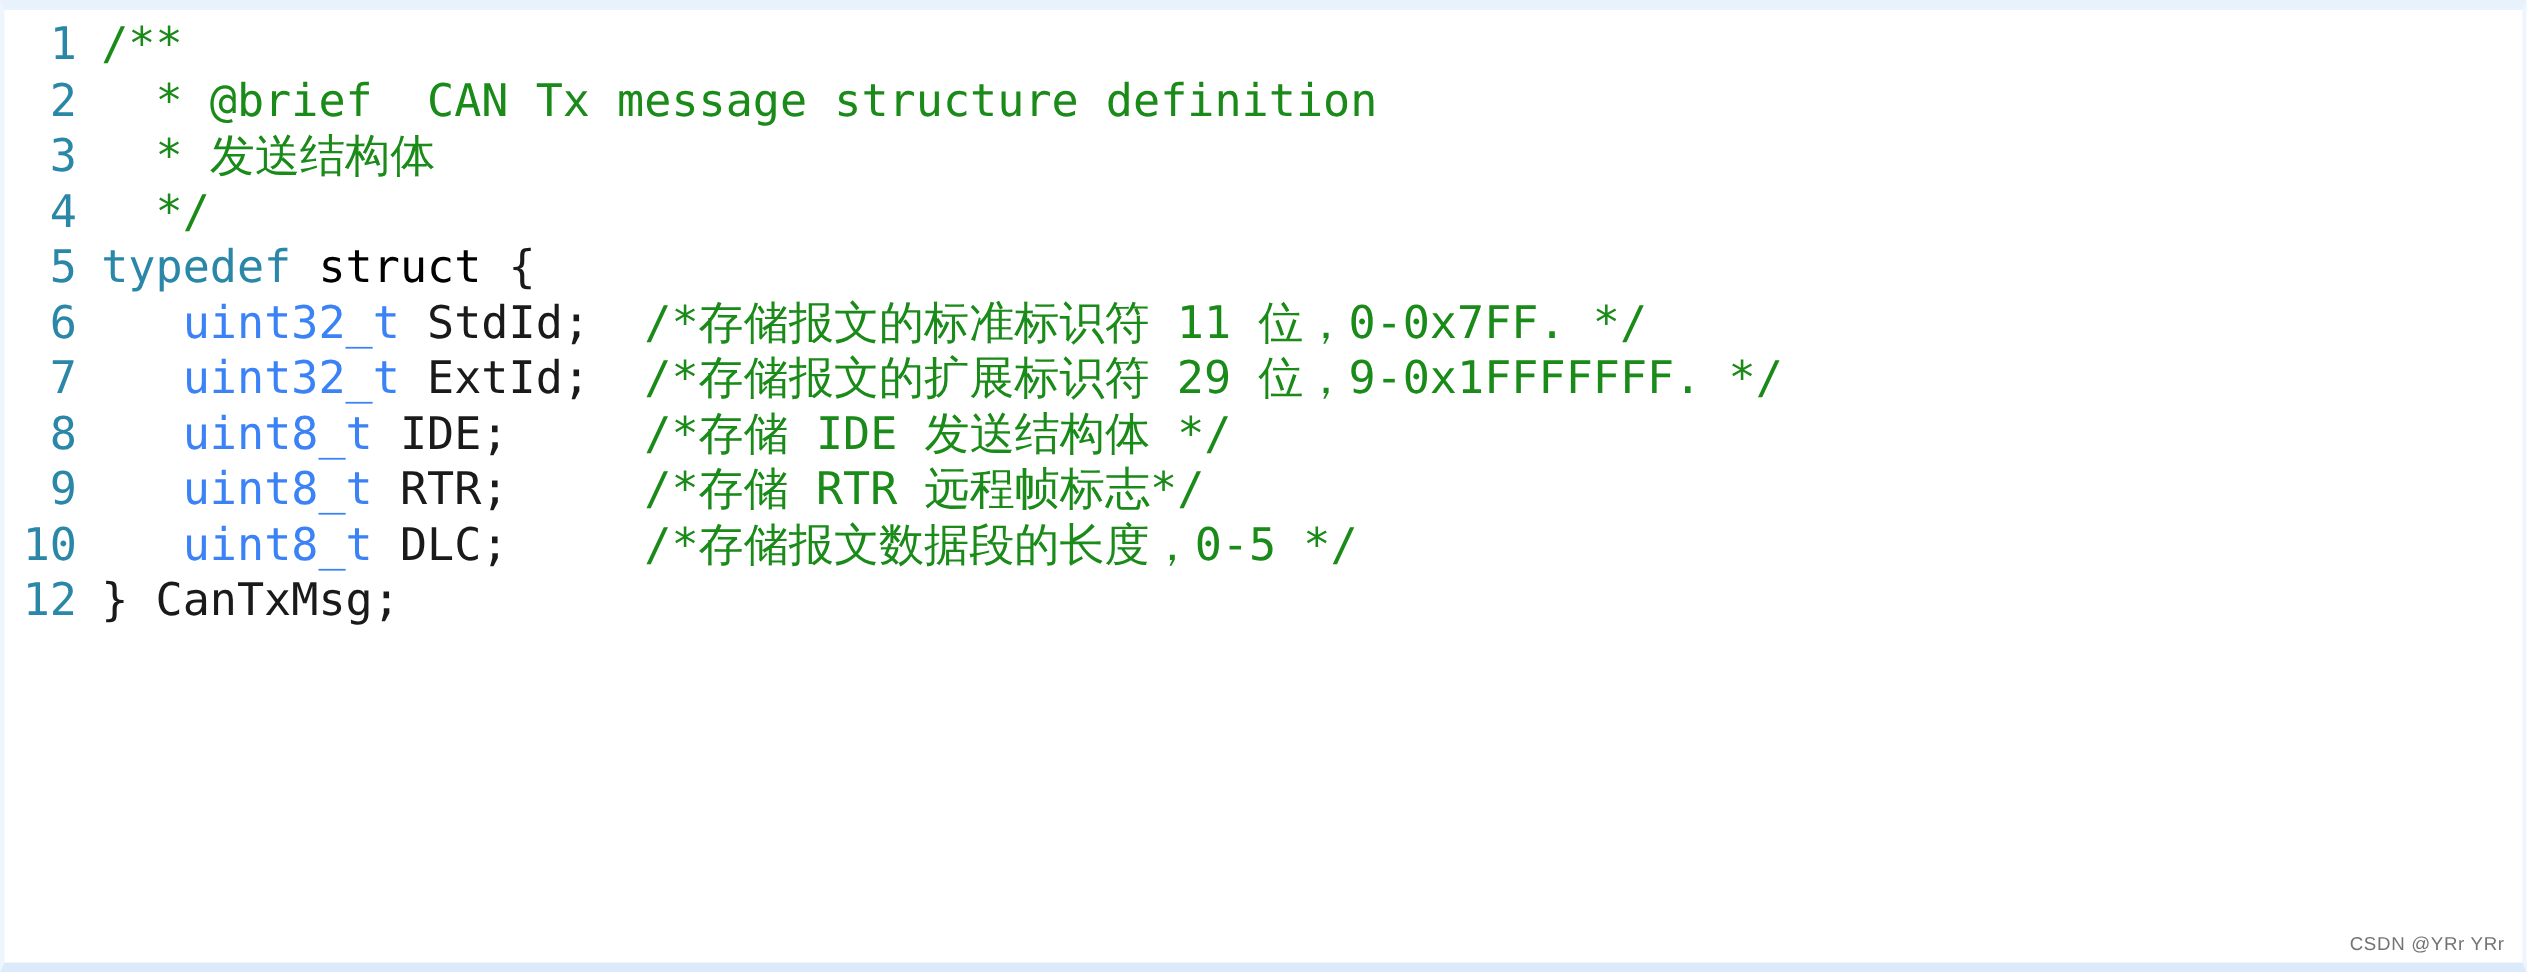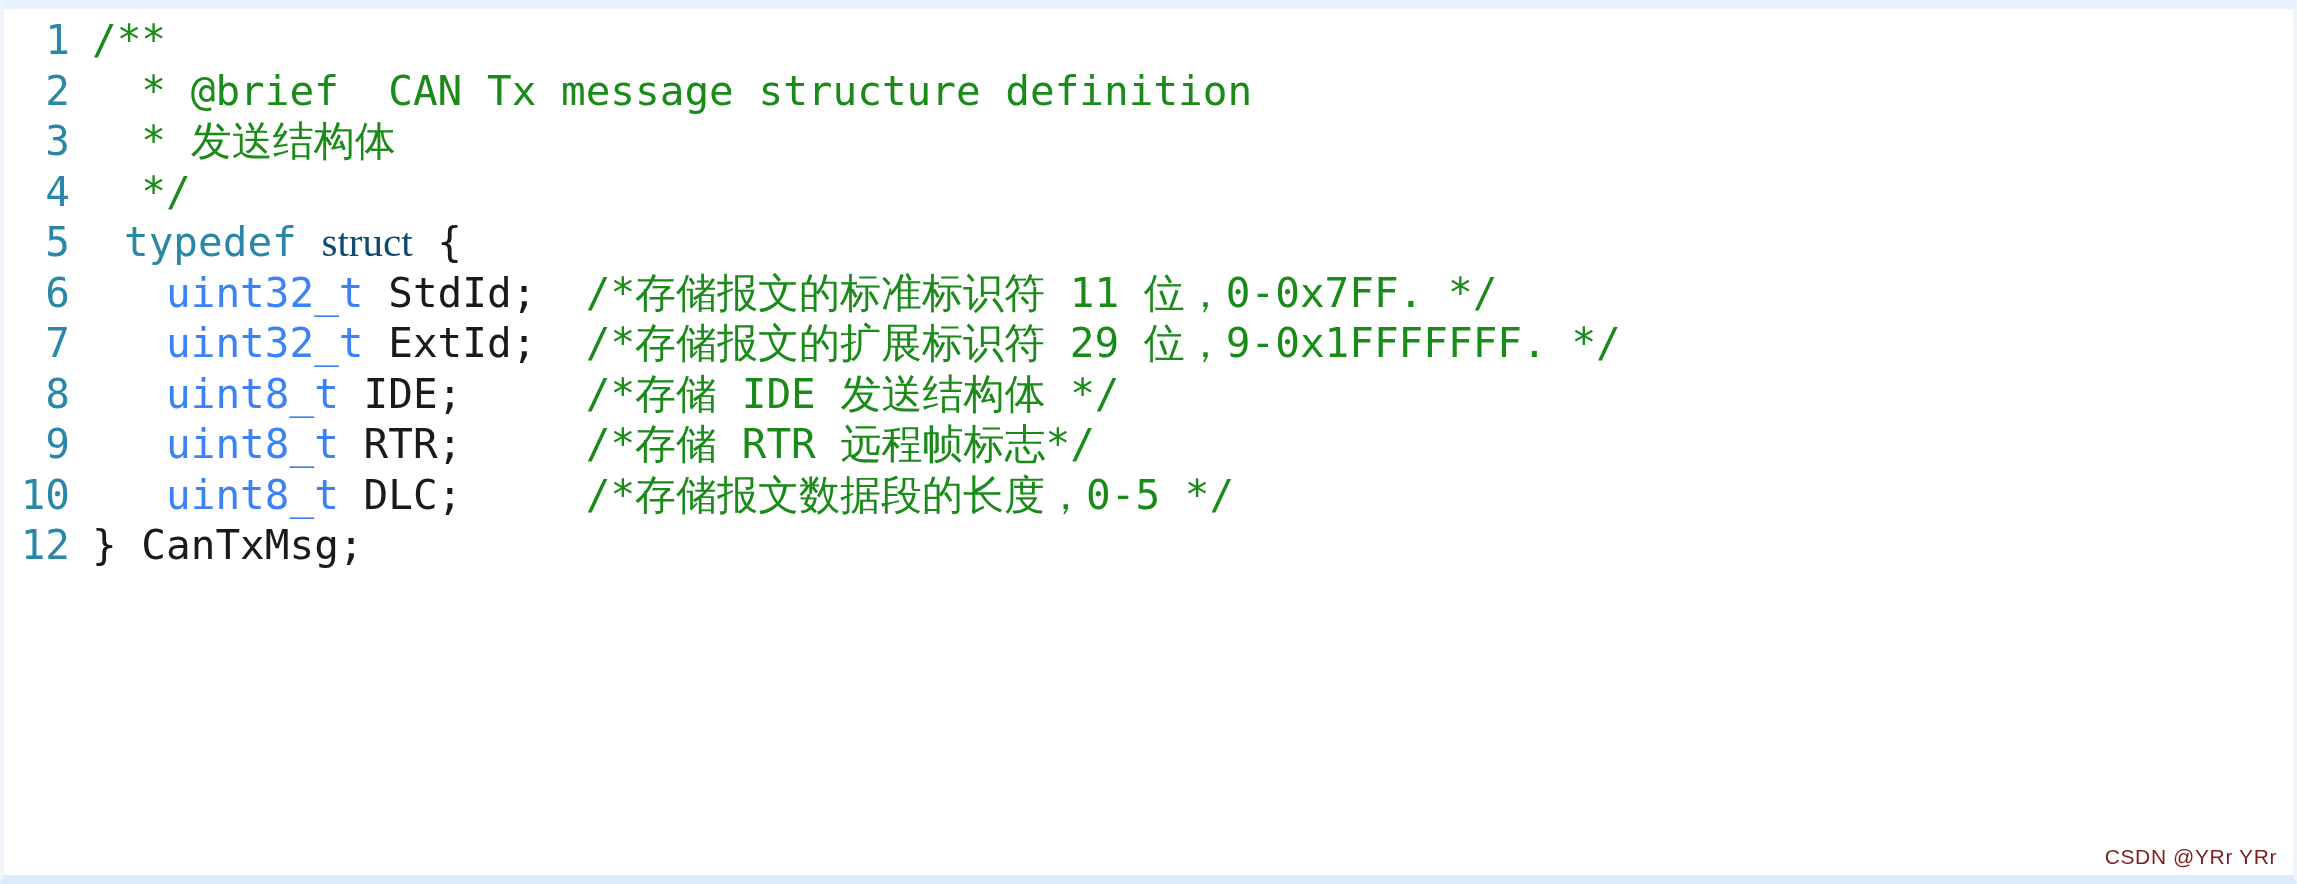--- a/index.html
+++ b/index.html
@@ -55,32 +55,32 @@
   .code-text {
     flex: 0 0 auto;
     padding-left: 22px;
     white-space: pre;
     font-family: "DejaVu Sans Mono", monospace;
     font-size: 41px;
   }
 
   
   .tok-comment { color: #1a8a18; }
-  .tok-keyword { color: #2b87a8; margin-left: 32px; }
-  .tok-struct  { color: #0c4a6e; font-family: Liberation Serif, serif; }
+  .tok-keyword { color: #2b87a8; }
+  .tok-struct  { color: #000000; }
   .tok-type    { color: #3b82f6; }
   .tok-plain   { color: #1a1a1a; }
 
   .watermark {
     position: absolute;
     right: 16px;
     bottom: 6px;
     font-family: "Liberation Sans", sans-serif;
-    font-size: 21px;
-    color: #7f1d1d;
+    font-size: 17px;
+    color: #737373;
     letter-spacing: 0.6px;
     white-space: pre;
     user-select: none;
   }
 </style>
 </head>
 <body>
 
 <div class="code-card">
   <div class="code-body">

